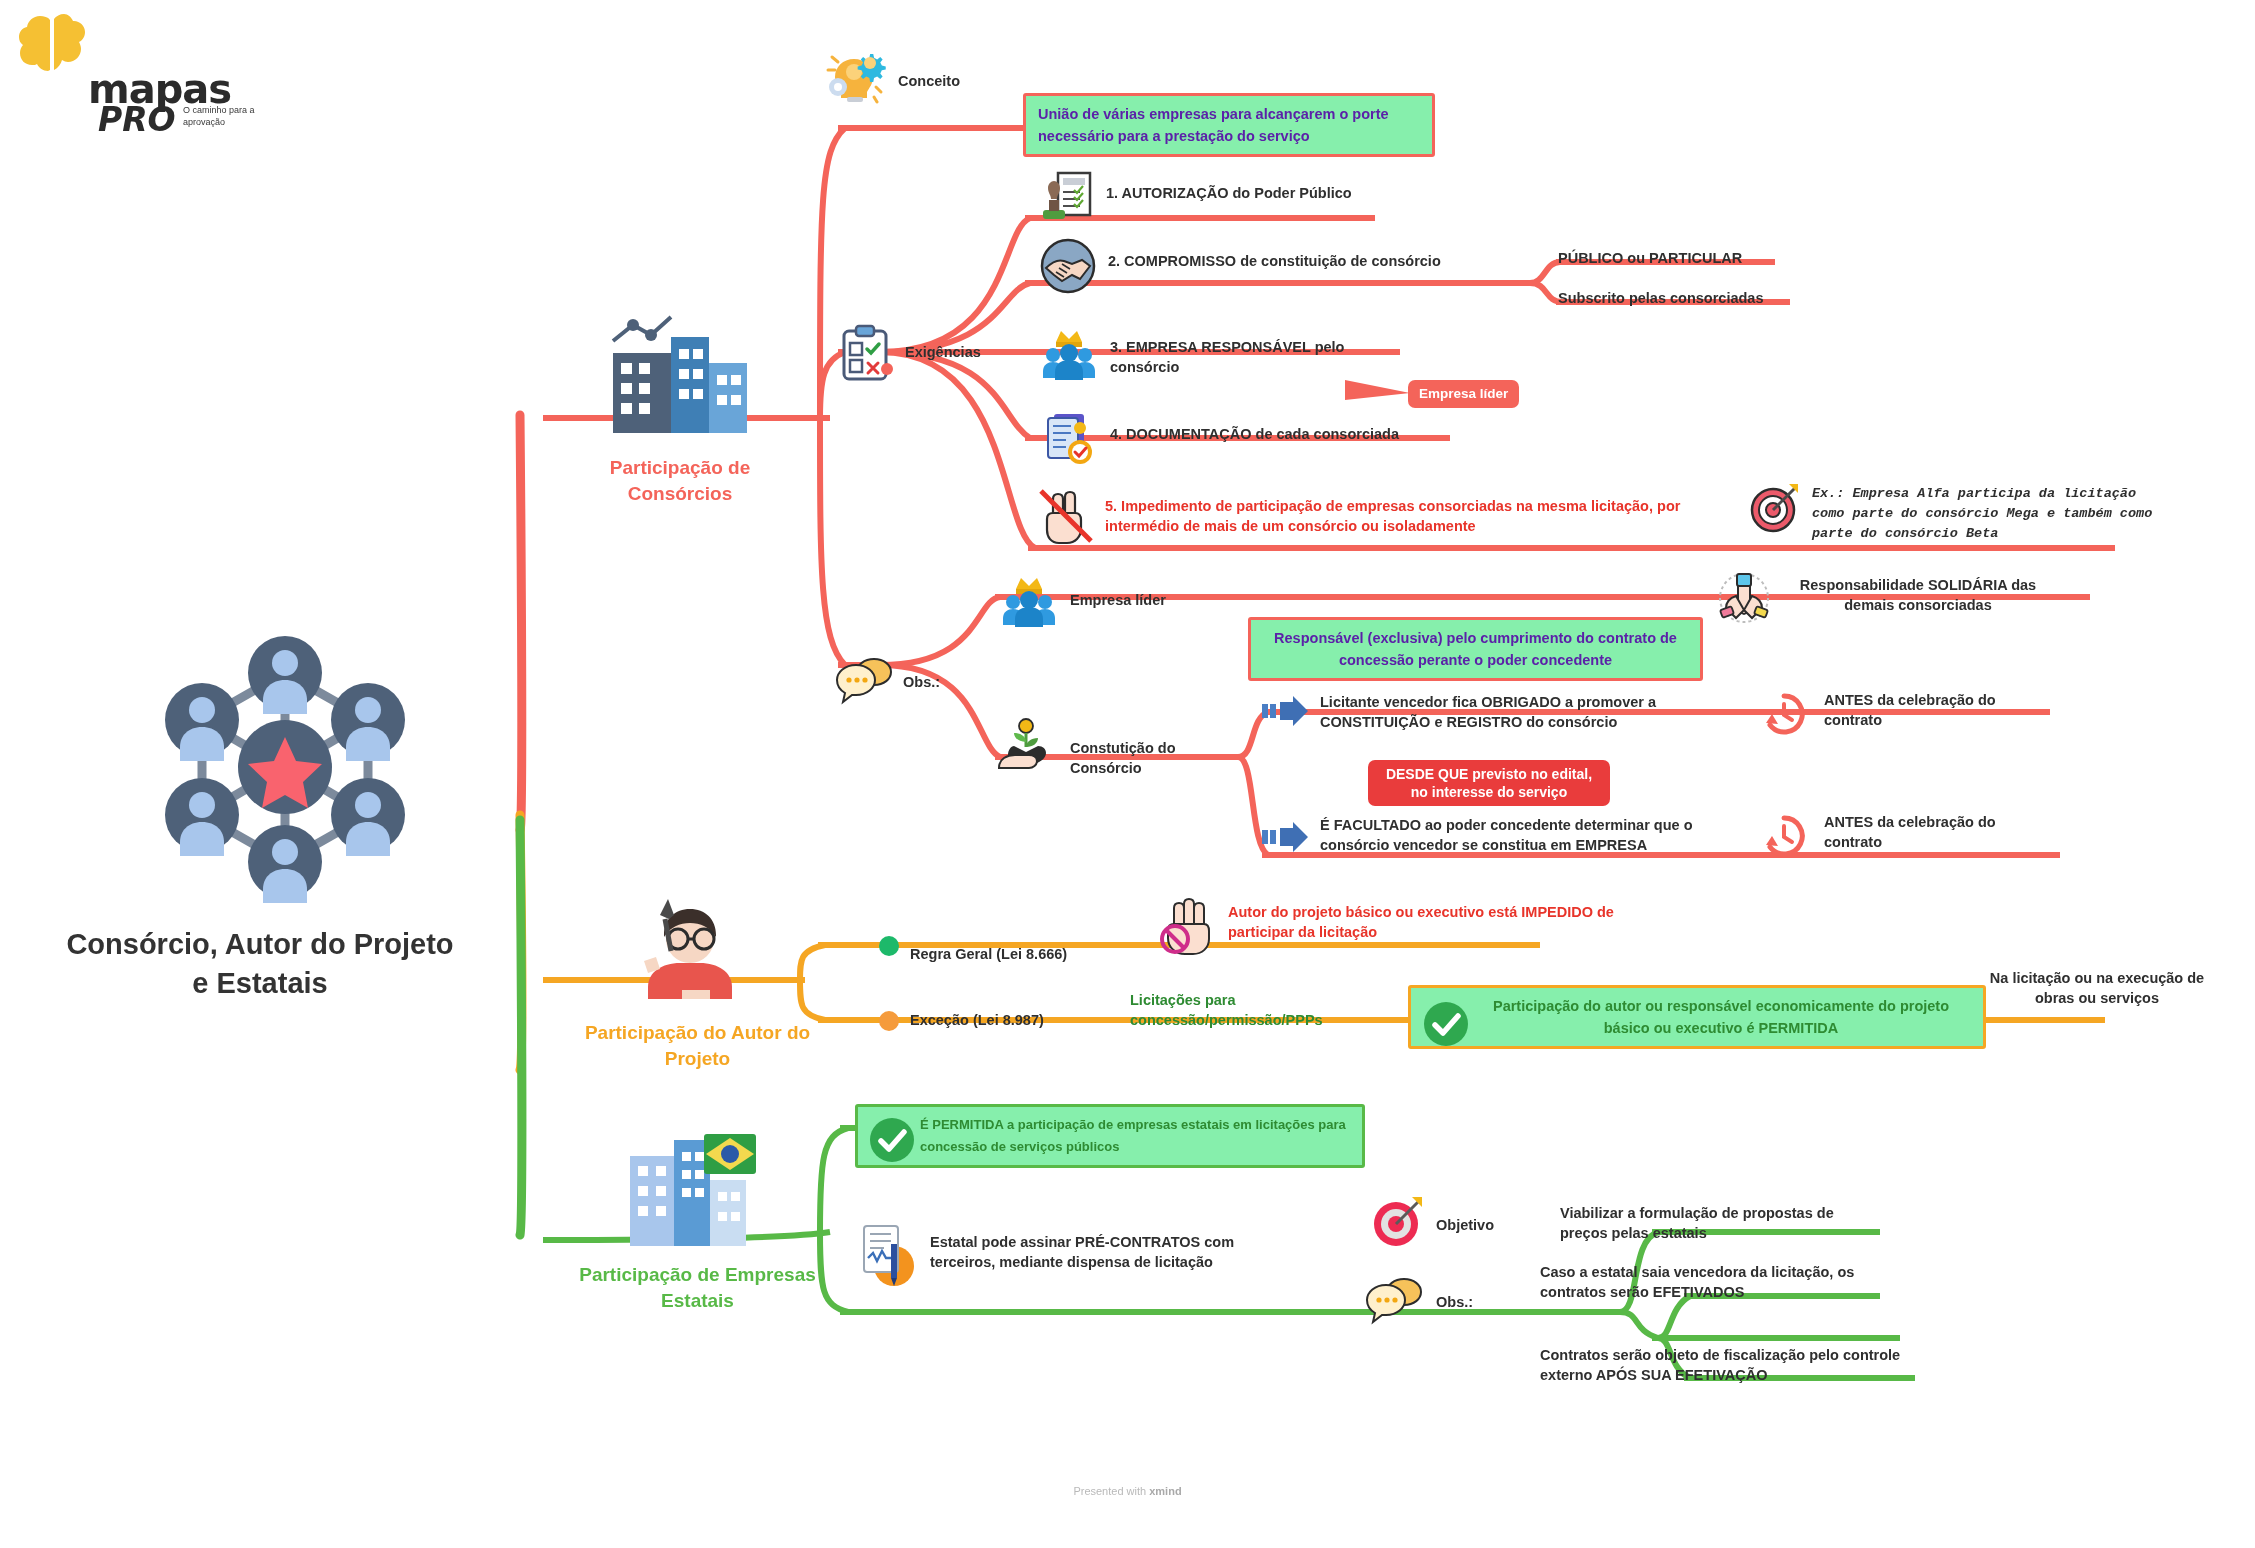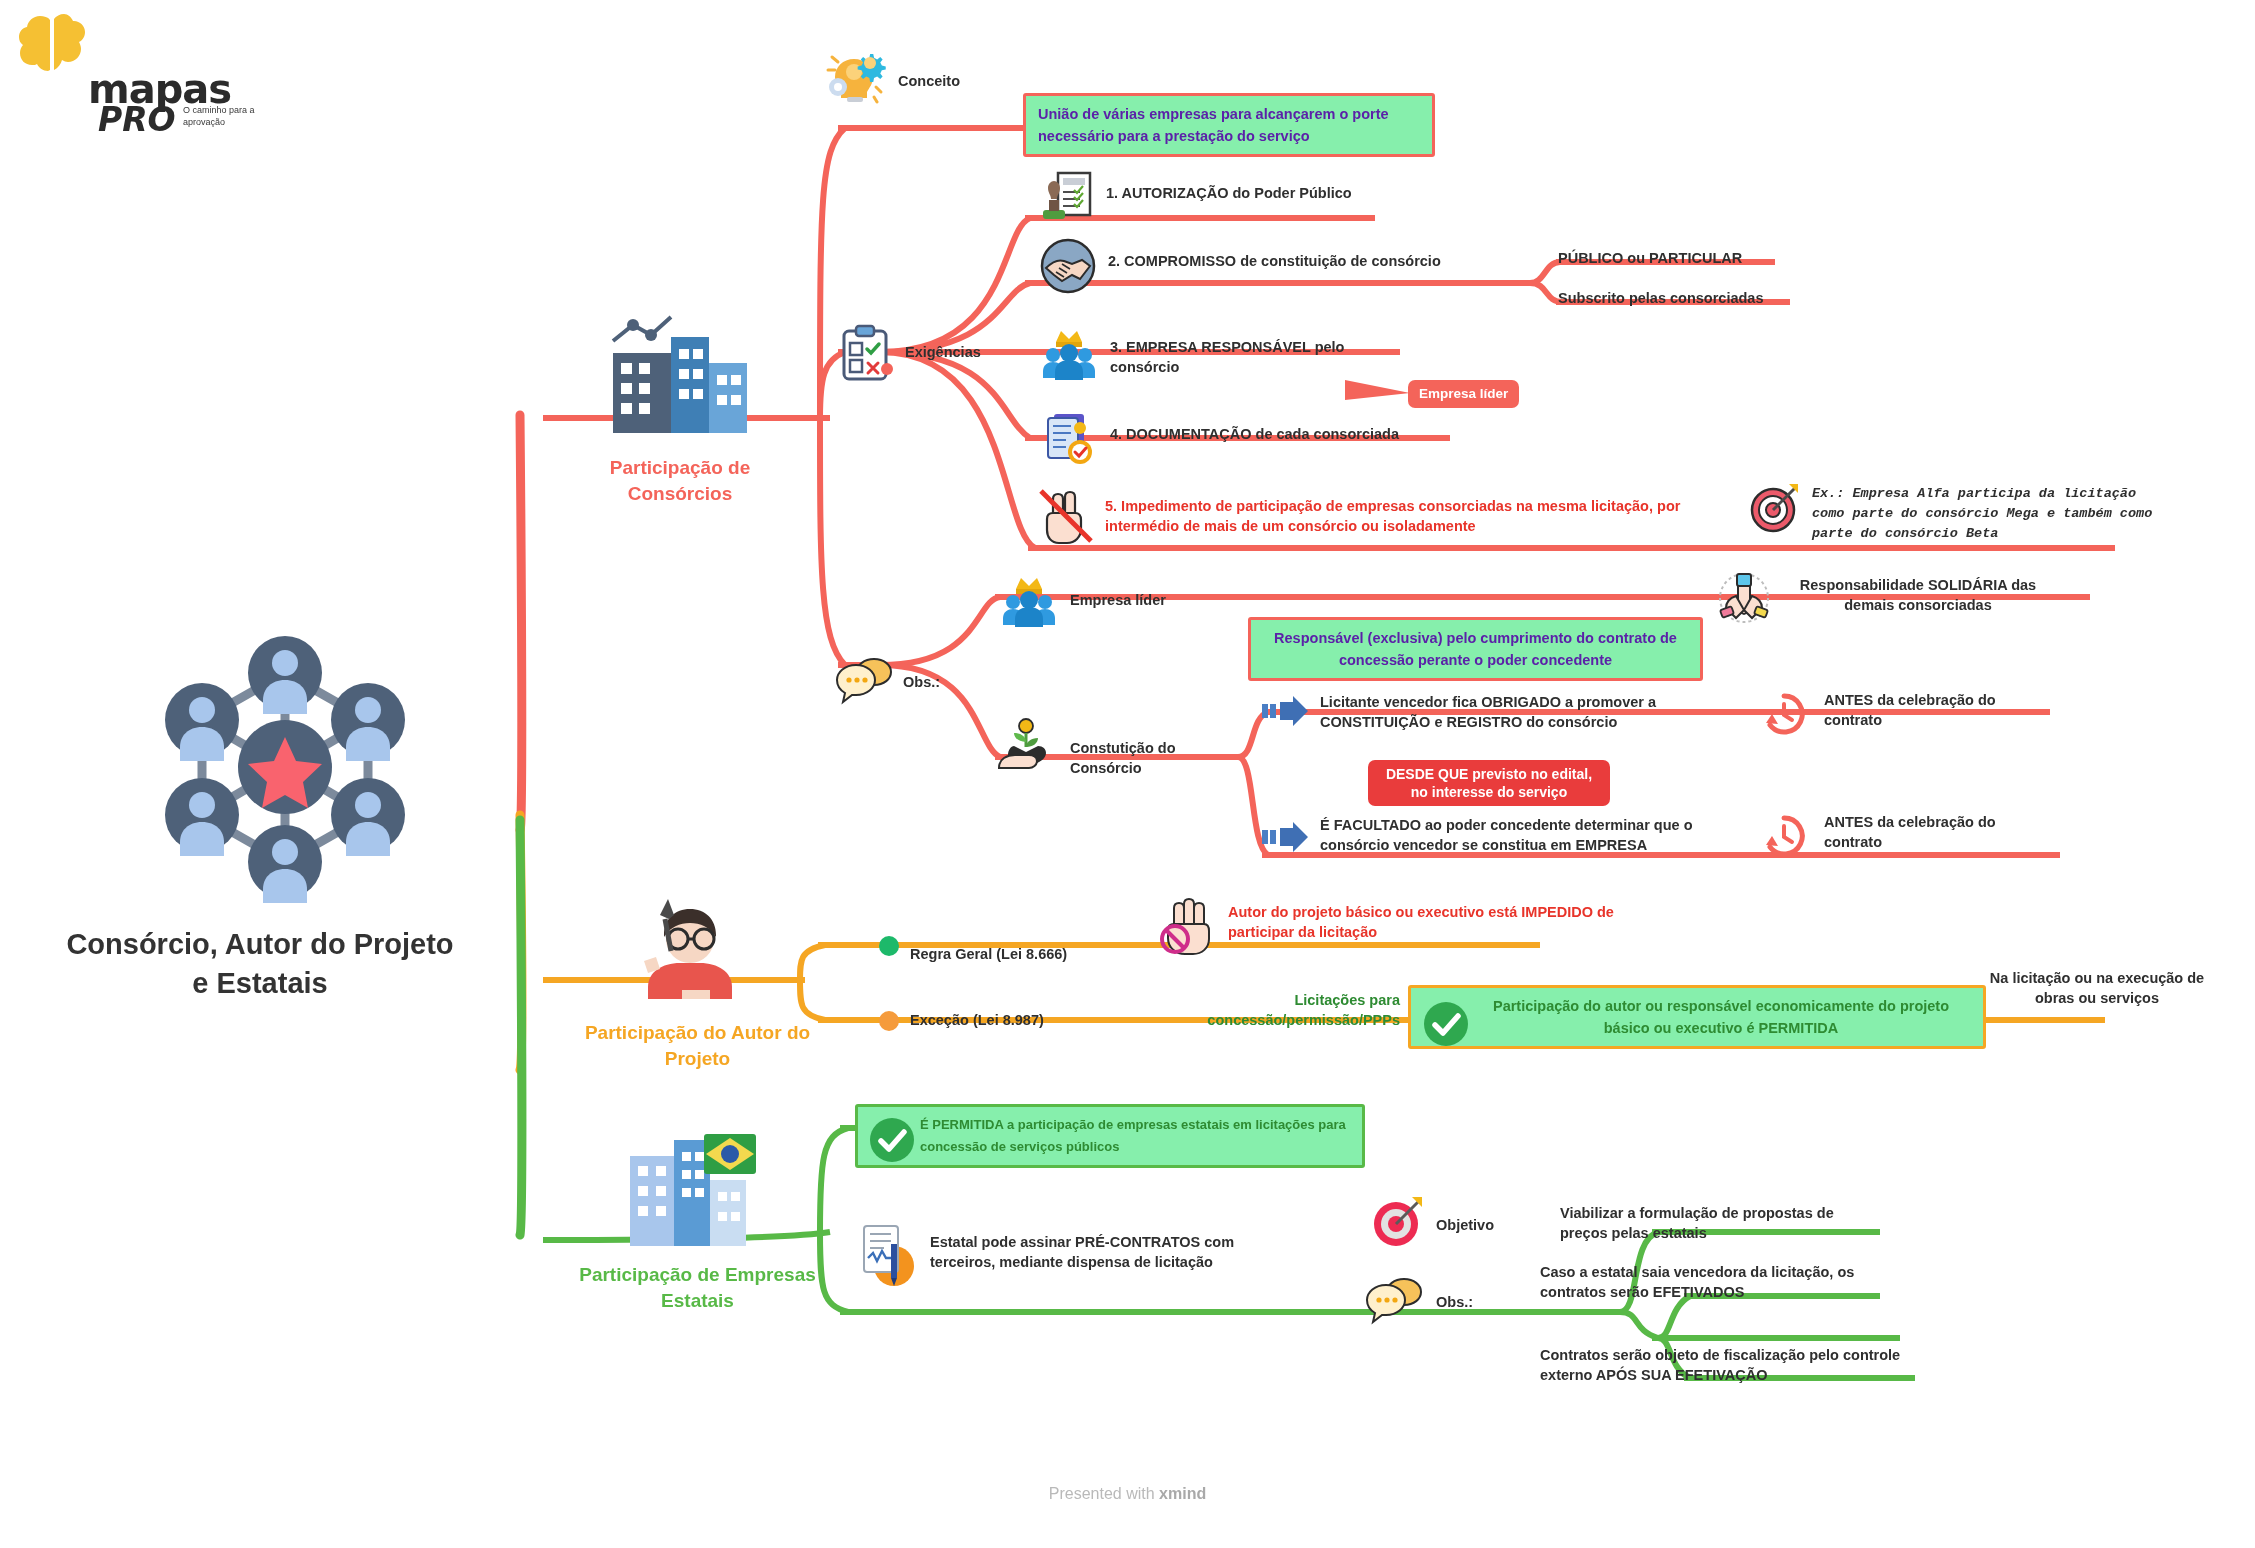--- a/index.html
+++ b/index.html
@@ -19,21 +19,21 @@
   
   .branch-label{font-size:19px;font-weight:bold;line-height:26px;text-align:center;}
   
   .t{font-size:14.5px;line-height:20px;font-weight:bold;}
   .small{font-size:13.5px;line-height:19px;}
   .box{border:3px solid;border-radius:3px;padding:7px 12px;background:#86efac;}
   .pill{border-radius:7px;padding:5px 11px;color:#fff;font-size:13.5px;font-weight:bold;
         text-align:center;line-height:18px;}
   .ital{font-style:italic;font-weight:bold;font-family:Liberation Mono, monospace;}
   
-  #footer{left:0;top:1485px;width:2255px;text-align:center;font-size:16px;color:#b9b9b9;}
+  #footer{left:0;top:1485px;width:2255px;text-align:center;font-size:11px;color:#b9b9b9;}
   #footer b{color:#a9a9a9;}
   svg{overflow:visible;}
 </style>
 </head>
 <body>
 
 <svg class="abs" style="left:0;top:0;width:2255px;height:1548px;pointer-events:none;">
 
   <path d="M520 415 C 520 415, 524 830, 520 830" stroke="#f4645a" stroke-width="9" fill="none" stroke-linecap="round"></path>
   <path d="M520 815 C 520 815, 524 1060, 520 1070" stroke="#f5a623" stroke-width="9" fill="none" stroke-linecap="round"></path>
@@ -385,21 +385,21 @@
   <path d="M26 26V6c0-3 2-5 5-5s5 2 5 5v20" fill="#fbdfd0" stroke="#2c2c2c" stroke-width="2"></path>
   <path d="M36 28V10c0-3 2-5 5-5s5 2 5 5v18" fill="#fbdfd0" stroke="#2c2c2c" stroke-width="2"></path>
   <path d="M10 32c0-4 2-6 6-6h30c4 0 5 3 5 7v8c0 9-7 15-16 15h-8c-9 0-17-6-17-16z" fill="#fbdfd0" stroke="#2c2c2c" stroke-width="2"></path>
   <circle cx="17" cy="41" r="13" fill="none" stroke="#cf2d8a" stroke-width="4"></circle>
   <line x1="8" y1="32" x2="26" y2="50" stroke="#cf2d8a" stroke-width="4"></line>
 </svg>
 <div class="abs t" style="left:1228px;top:902px;width:400px;color:#e8342a;">Autor do projeto básico ou executivo está IMPEDIDO de participar da licitação</div>
 
 <div class="abs" style="left:879px;top:1011px;width:20px;height:20px;border-radius:50%;background:#f59b3c;"></div>
 <div class="abs t" style="left:910px;top:1010px;">Exceção (Lei 8.987)</div>
-<div class="abs t" style="left:1130px;top:990px;width:270px;color:#2e8b32;text-align:right;">Licitações para concessão/permissão/PPPs</div>
+<div class="abs t" style="left:1130px;top:990px;width:270px;color:#2e8b32;text-align:left;">Licitações para concessão/permissão/PPPs</div>
 
 <div class="abs box" style="left:1408px;top:985px;width:500px;border-color:#f5a623;color:#2e8b32;
             font-size:14.5px;font-weight:bold;line-height:22px;text-align:center;padding-left:60px;">Participação do autor ou responsável economicamente do projeto básico ou executivo é PERMITIDA</div>
 <svg class="abs" style="left:1422px;top:1000px;width:48px;height:48px;" viewBox="0 0 48 48">
   <circle cx="24" cy="24" r="22" fill="#2fa84f"></circle>
   <path d="M13 25l8 8 15-17" stroke="#fff" stroke-width="5.5" fill="none" stroke-linecap="round" stroke-linejoin="round"></path>
 </svg>
 <div class="abs t" style="left:1972px;top:968px;width:250px;text-align:center;">Na licitação ou na execução de obras ou serviços</div>
 
 <svg class="abs" style="left:620px;top:1130px;width:140px;height:120px;" viewBox="0 0 140 120">

